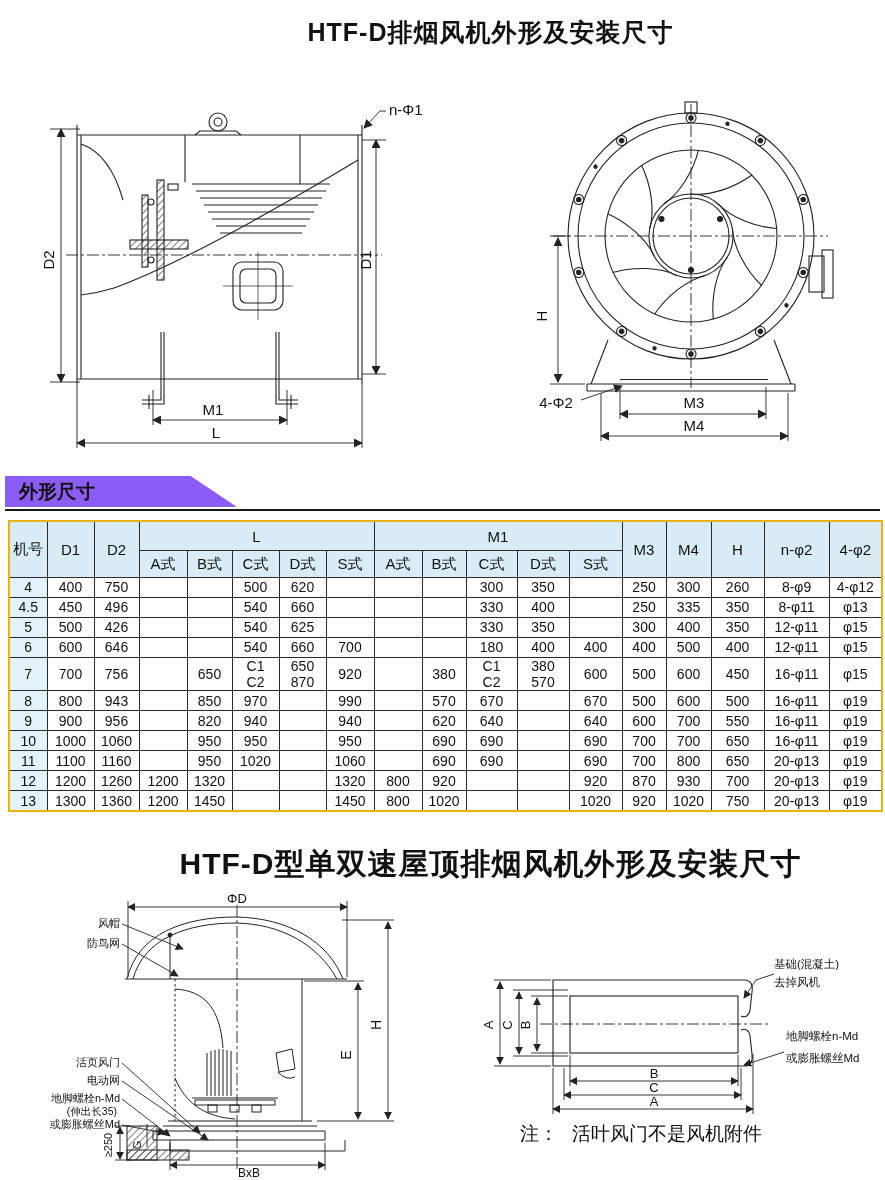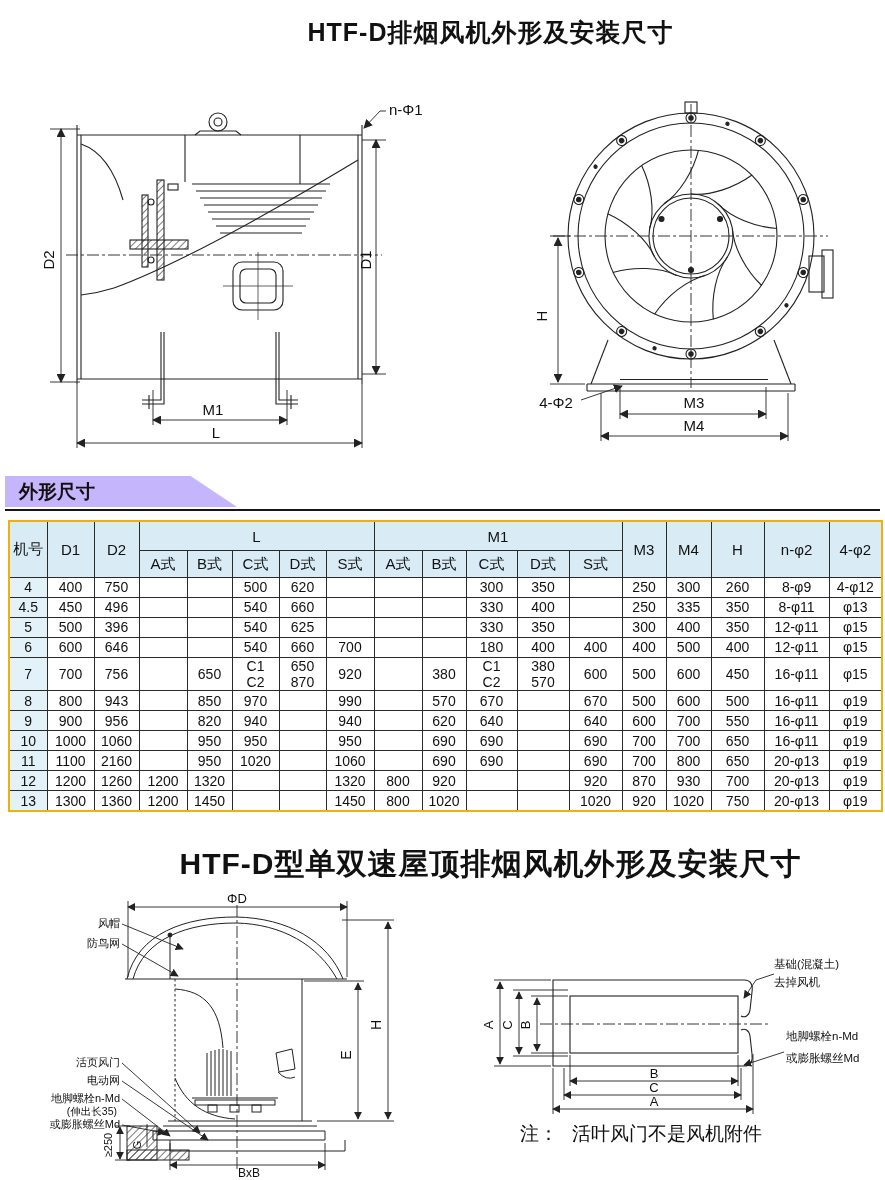--- a/index.html
+++ b/index.html
@@ -2,21 +2,21 @@
 <html><head>
 <meta charset="utf-8">
 <style>
   html,body{margin:0;padding:0;background:#fff;}
   .page{position:relative;width:885px;height:1180px;background:#ffffff;
         font-family:"Liberation Sans",sans-serif;color:#111;overflow:hidden;}
   .title{position:absolute;left:0;width:100%;text-align:center;font-weight:bold;padding-left:48px;}
   .title1{top:16px;font-size:25px;letter-spacing:1px;}
   .title2{top:844px;font-size:30px;letter-spacing:1px;}
   .section-tab{position:absolute;left:5px;top:476px;width:232px;height:31px;
-        background:#c4b5fd;clip-path:polygon(0 0,80% 0,100% 100%,0 100%);
+        background:#8b5cf6;clip-path:polygon(0 0,80% 0,100% 100%,0 100%);
         display:flex;align-items:center;box-sizing:border-box;padding-left:14px;
         font-size:19px;font-weight:bold;}
   .rule{position:absolute;left:5px;top:509px;width:875px;height:2px;background:#161616;}
   .drw{position:absolute;}
   .d1{left:30px;top:92px;}
   .d2{left:478px;top:88px;}
   .d3{left:20px;top:893px;}
   .d4{left:438px;top:928px;}
   svg{display:block;}
   svg text{fill:#111;stroke:none;font-family:"Liberation Sans",sans-serif;}
@@ -310,21 +310,21 @@
           <td></td>
           <td>250</td>
           <td>335</td>
           <td>350</td>
           <td>8-φ11</td>
           <td>φ13</td>
         </tr>
         <tr>
           <td class="rowhead">5</td>
           <td>500</td>
-          <td>396</td>
+          <td>426</td>
           <td></td>
           <td></td>
           <td>540</td>
           <td>625</td>
           <td></td>
           <td></td>
           <td></td>
           <td>330</td>
           <td>350</td>
           <td></td>
@@ -434,21 +434,21 @@
           <td>690</td>
           <td>700</td>
           <td>700</td>
           <td>650</td>
           <td>16-φ11</td>
           <td>φ19</td>
         </tr>
         <tr>
           <td class="rowhead">11</td>
           <td>1100</td>
-          <td>2160</td>
+          <td>1160</td>
           <td></td>
           <td>950</td>
           <td>1020</td>
           <td></td>
           <td>1060</td>
           <td></td>
           <td>690</td>
           <td>690</td>
           <td></td>
           <td>690</td>

